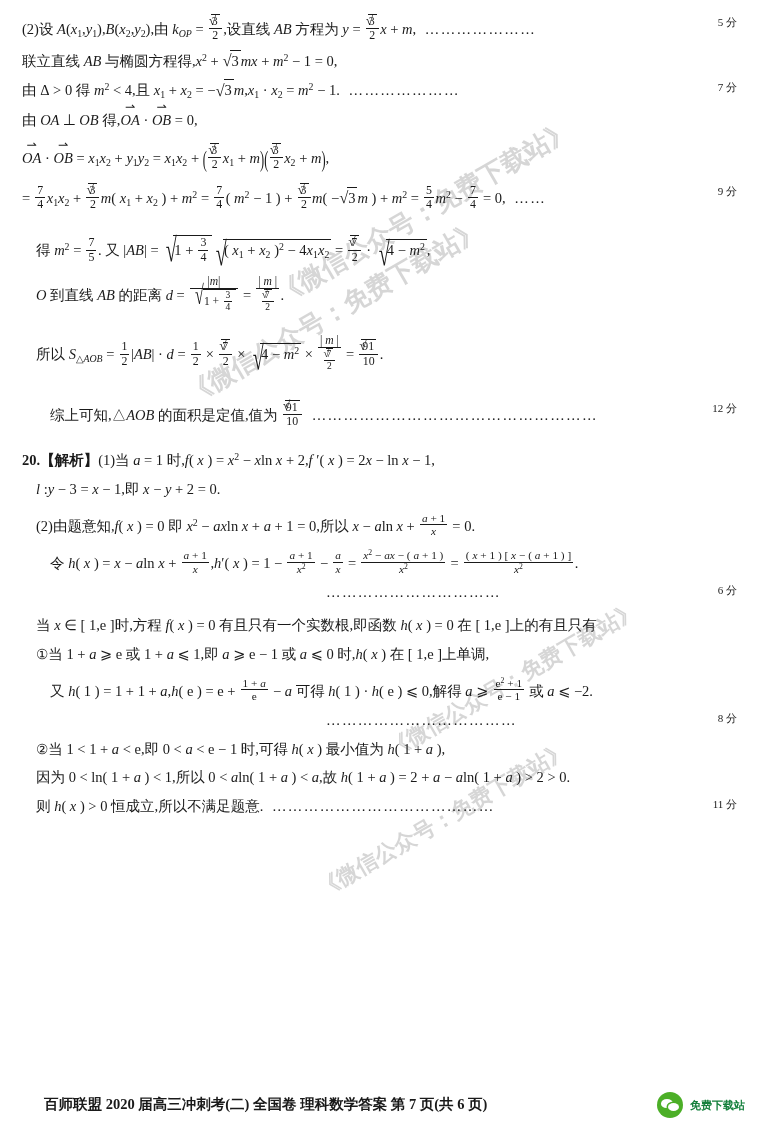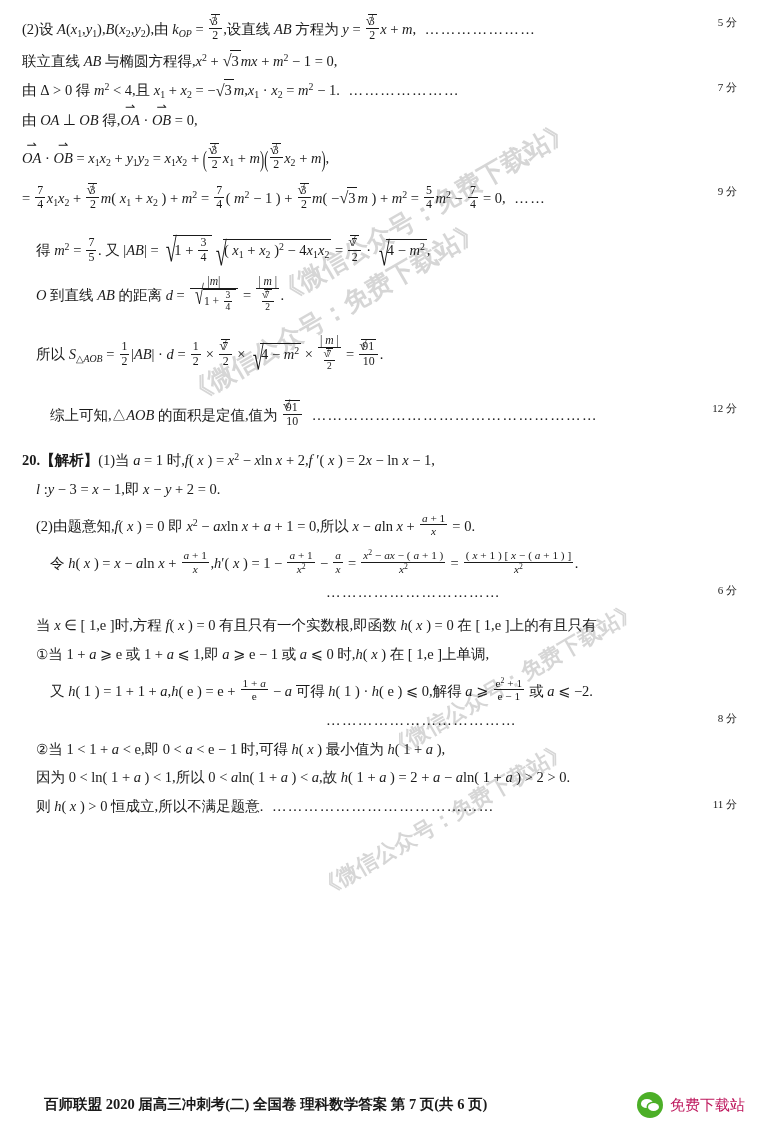--- a/index.html
+++ b/index.html
@@ -165,23 +165,23 @@
   .wechat-icon::after {
     content: "";
     position: absolute;
     left: 11px; top: 11px;
     width: 11px; height: 8px;
     background: #fff;
     border-radius: 50%;
     box-shadow: 0 0 0 1.5px #4caf27;
   }
   .brand-text {
-    font-size: 15px;
-    color: #be185d;
-    font-weight: normal;
+    font-size: 11px;
+    color: #15803d;
+    font-weight: bold;
     white-space: nowrap;
   }
   .circ {
     display: inline-block;
     font-size: 0.95em;
   }
   .paren-big {
     display: inline-block;
     transform: scaleY(1.9);
     font-size: 0.85em;

